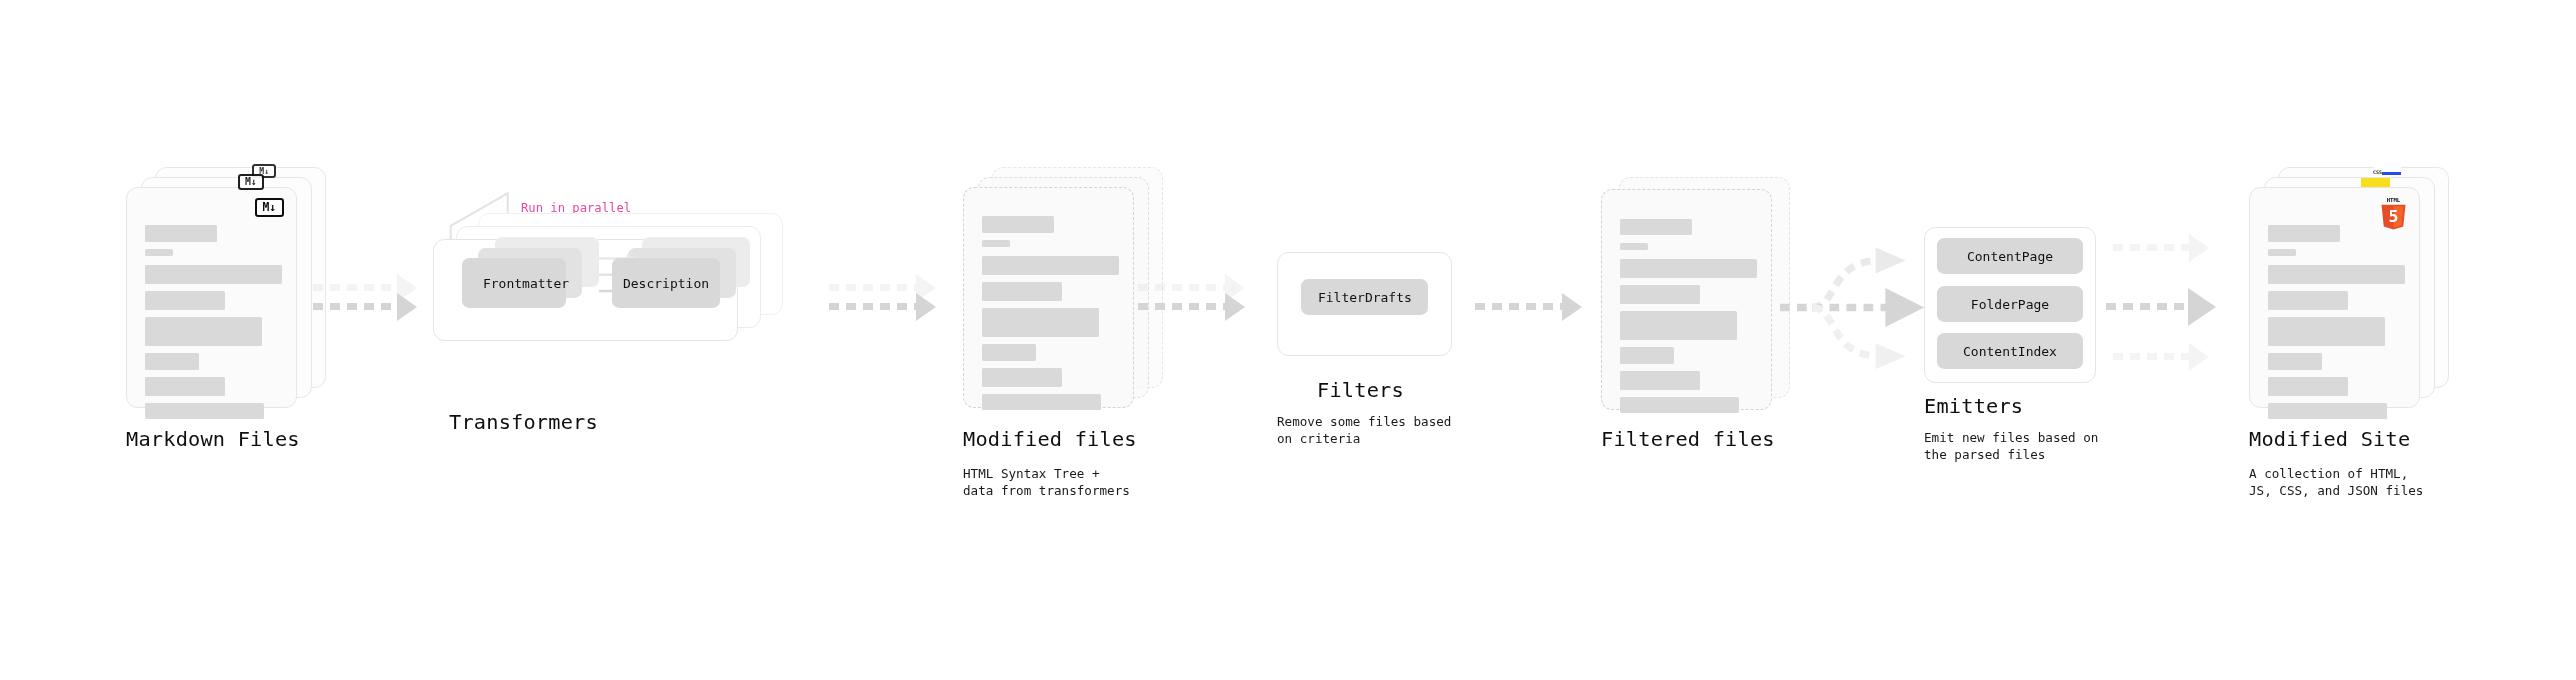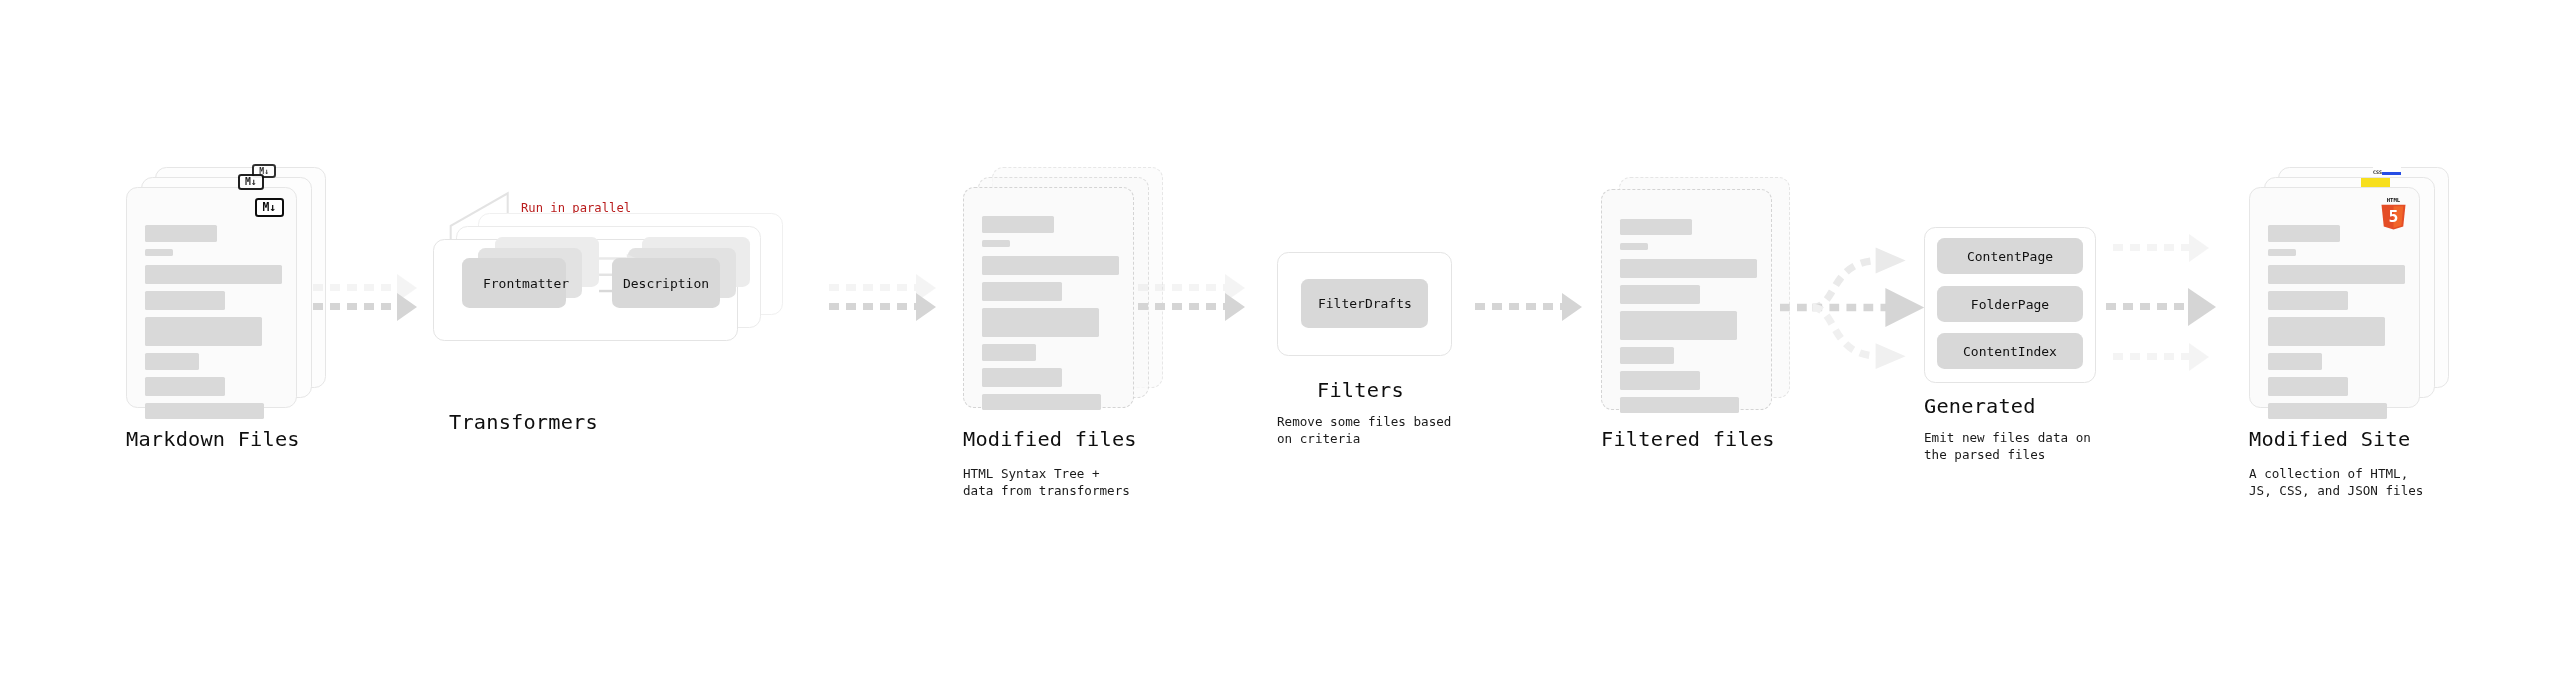--- a/index.html
+++ b/index.html
@@ -110,21 +110,21 @@
   .jsbadge{position:absolute;width:29px;height:13px;background:#f7df1e;}
   .cssbadge{position:absolute;width:28px;height:9.8px;background:#fff;
     display:flex;align-items:flex-end;justify-content:center;}
   .cssbadge .bar{width:100%;height:3.3px;background:#264de4;}
   .cssbadge .tx{font-size:4.9px;font-weight:bold;color:#111;line-height:4.9px;}
 
   .brace{position:absolute;}
   .parallel-label{
     position:absolute;
     font-size:12.2px;
-    color:#b91c1c;
+    color:#ec4899;
     white-space:nowrap;
   }
   .mini-arrow{position:absolute;}
 </style>
 </head>
 <body>
 
 <div id="stage">
 
   <div class="abs" style="left:126px;top:167px;">
@@ -234,21 +234,21 @@
     <div class="shaft" style="width:88px;"></div>
     <div class="head"></div>
   </div>
   <div class="arrow" style="left:1138px;top:301px;">
     <div class="shaft" style="width:88px;"></div>
     <div class="head"></div>
   </div>
 
   <div class="abs" style="left:1277px;top:252px;">
     <div class="outline-box" style="left:0;top:0;width:175px;height:104px;"></div>
-    <div class="chip" style="left:24.4px;top:27px;width:127px;height:49px;">
+    <div class="chip" style="left:24.4px;top:27px;width:127px;height:36px;">
       <span>FilterDrafts</span>
     </div>
   </div>
   <div class="title" style="left:1277px;top:378px;margin-left:40px;">Filters</div>
   <div class="subtitle" style="left:1277px;top:413px;">Remove some files based
 on criteria</div>
 
   <div class="arrow" style="left:1475px;top:301px;">
     <div class="shaft" style="width:88px;"></div>
     <div class="head"></div>
@@ -288,22 +288,22 @@
     <div class="chip" style="left:13px;top:11.4px;width:146px;height:36px;">
       <span>ContentPage</span>
     </div>
     <div class="chip" style="left:13px;top:59px;width:146px;height:36px;justify-content:center;">
       <span>FolderPage</span>
     </div>
     <div class="chip" style="left:13px;top:106px;width:146px;height:36px;">
       <span>ContentIndex</span>
     </div>
   </div>
-  <div class="title" style="left:1924px;top:394px;">Generated</div>
-  <div class="subtitle" style="left:1924px;top:429px;">Emit new files data on
+  <div class="title" style="left:1924px;top:394px;">Emitters</div>
+  <div class="subtitle" style="left:1924px;top:429px;">Emit new files based on
 the parsed files</div>
 
   <div class="arrow fainter" style="left:2113px;top:242px;">
     <div class="shaft" style="width:77px;"></div>
     <div class="head"></div>
   </div>
   <div class="arrow" style="left:2106px;top:301px;">
     <div class="shaft" style="width:83px;"></div>
     <div class="head" style="border-top-width:19.5px;border-bottom-width:19.5px;border-left-width:28px;"></div>
   </div>

